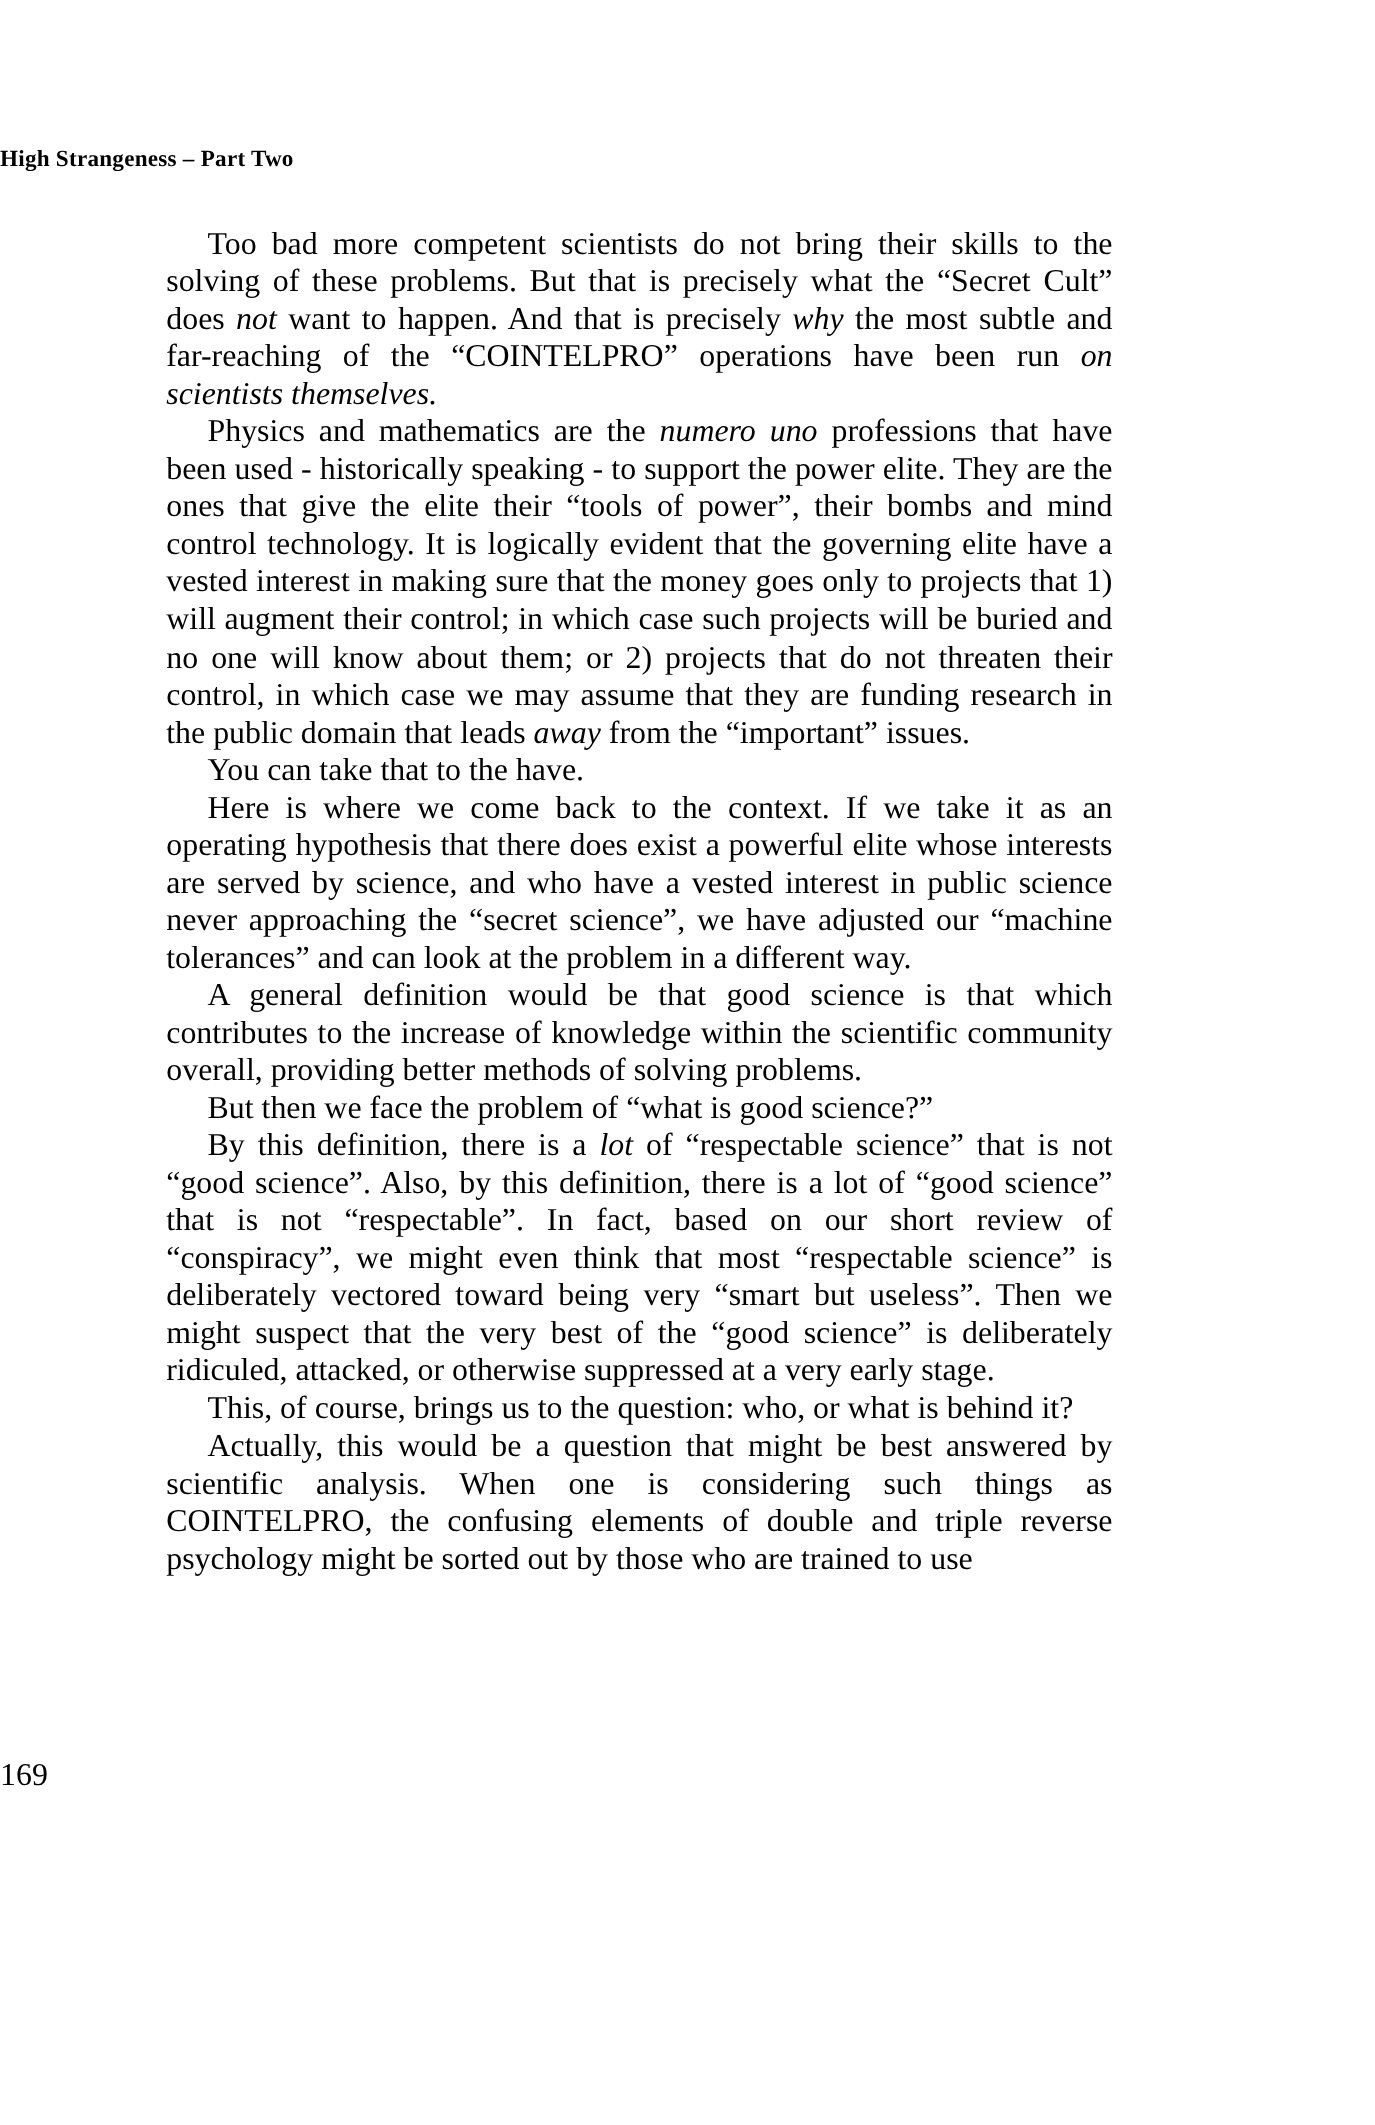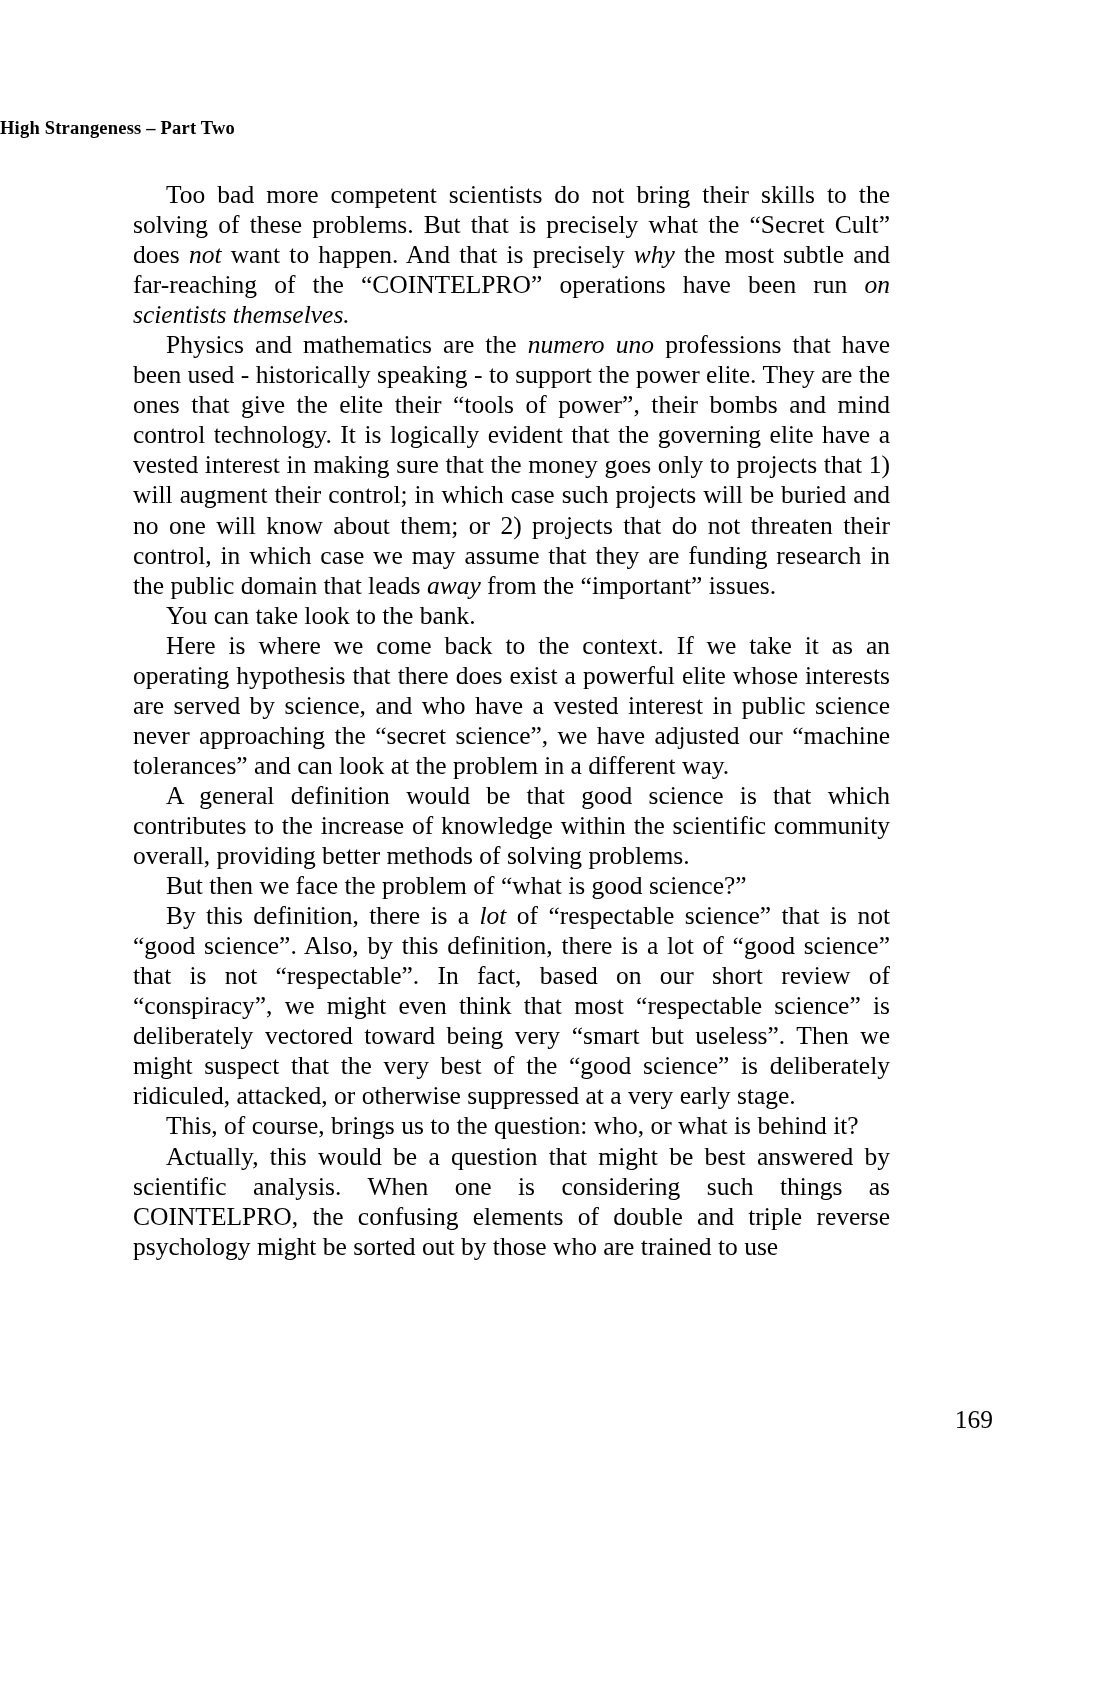--- a/index.html
+++ b/index.html
@@ -53,38 +53,38 @@
     hyphens: none;
   }
   p.para .it {
     font-style: italic;
   }
   .page-number {
     position: absolute;
     left: 0;
     top: 1405px;
     width: 1100px;
-    padding-right: 107px;
+    padding-right: 81px;
     box-sizing: border-box;
-    text-align: right;
+    text-align: left;
     font-size: 25.5px;
     line-height: 30px;
   }
 </style>
 </head>
 <body>
 
 <div class="page">
 
   <div class="running-header">High Strangeness – Part Two</div>
 
   <div class="body-col">
       <p class="para"><span>Too bad more competent scientists do not bring their skills to the solving of these problems. But that is precisely what the “Secret Cult” does </span><span class="it">not</span><span> want to happen. And that is precisely </span><span class="it">why</span><span> the most subtle and far-reaching of the “COINTELPRO” operations have been run </span><span class="it">on scientists themselves.</span></p>
       <p class="para"><span>Physics and mathematics are the </span><span class="it">numero uno</span><span> professions that have been used - historically speaking - to support the power elite. They are the ones that give the elite their “tools of power”, their bombs and mind control technology. It is logically evident that the governing elite have a vested interest in making sure that the money goes only to projects that 1) will augment their control; in which case such projects will be buried and no one will know about them; or 2) projects that do not threaten their control, in which case we may assume that they are funding research in the public domain that leads </span><span class="it">away</span><span> from the “important” issues.</span></p>
-      <p class="para"><span>You can take look to the bank.</span></p>
+      <p class="para"><span>You can take that to the have.</span></p>
       <p class="para"><span>Here is where we come back to the context. If we take it as an operating hypothesis that there does exist a powerful elite whose interests are served by science, and who have a vested interest in public science never approaching the “secret science”, we have adjusted our “machine tolerances” and can look at the problem in a different way.</span></p>
       <p class="para"><span>A general definition would be that good science is that which contributes to the increase of knowledge within the scientific community overall, providing better methods of solving problems.</span></p>
       <p class="para"><span>But then we face the problem of “what is good science?”</span></p>
       <p class="para"><span>By this definition, there is a </span><span class="it">lot</span><span> of “respectable science” that is not “good science”. Also, by this definition, there is a lot of “good science” that is not “respectable”. In fact, based on our short review of “conspiracy”, we might even think that most “respectable science” is deliberately vectored toward being very “smart but useless”. Then we might suspect that the very best of the “good science” is deliberately ridiculed, attacked, or otherwise suppressed at a very early stage.</span></p>
       <p class="para"><span>This, of course, brings us to the question: who, or what is behind it?</span></p>
       <p class="para"><span>Actually, this would be a question that might be best answered by scientific analysis. When one is considering such things as COINTELPRO, the confusing elements of double and triple reverse psychology might be sorted out by those who are trained to use</span></p>
     </div>
 
   <div class="page-number">169</div>
 

